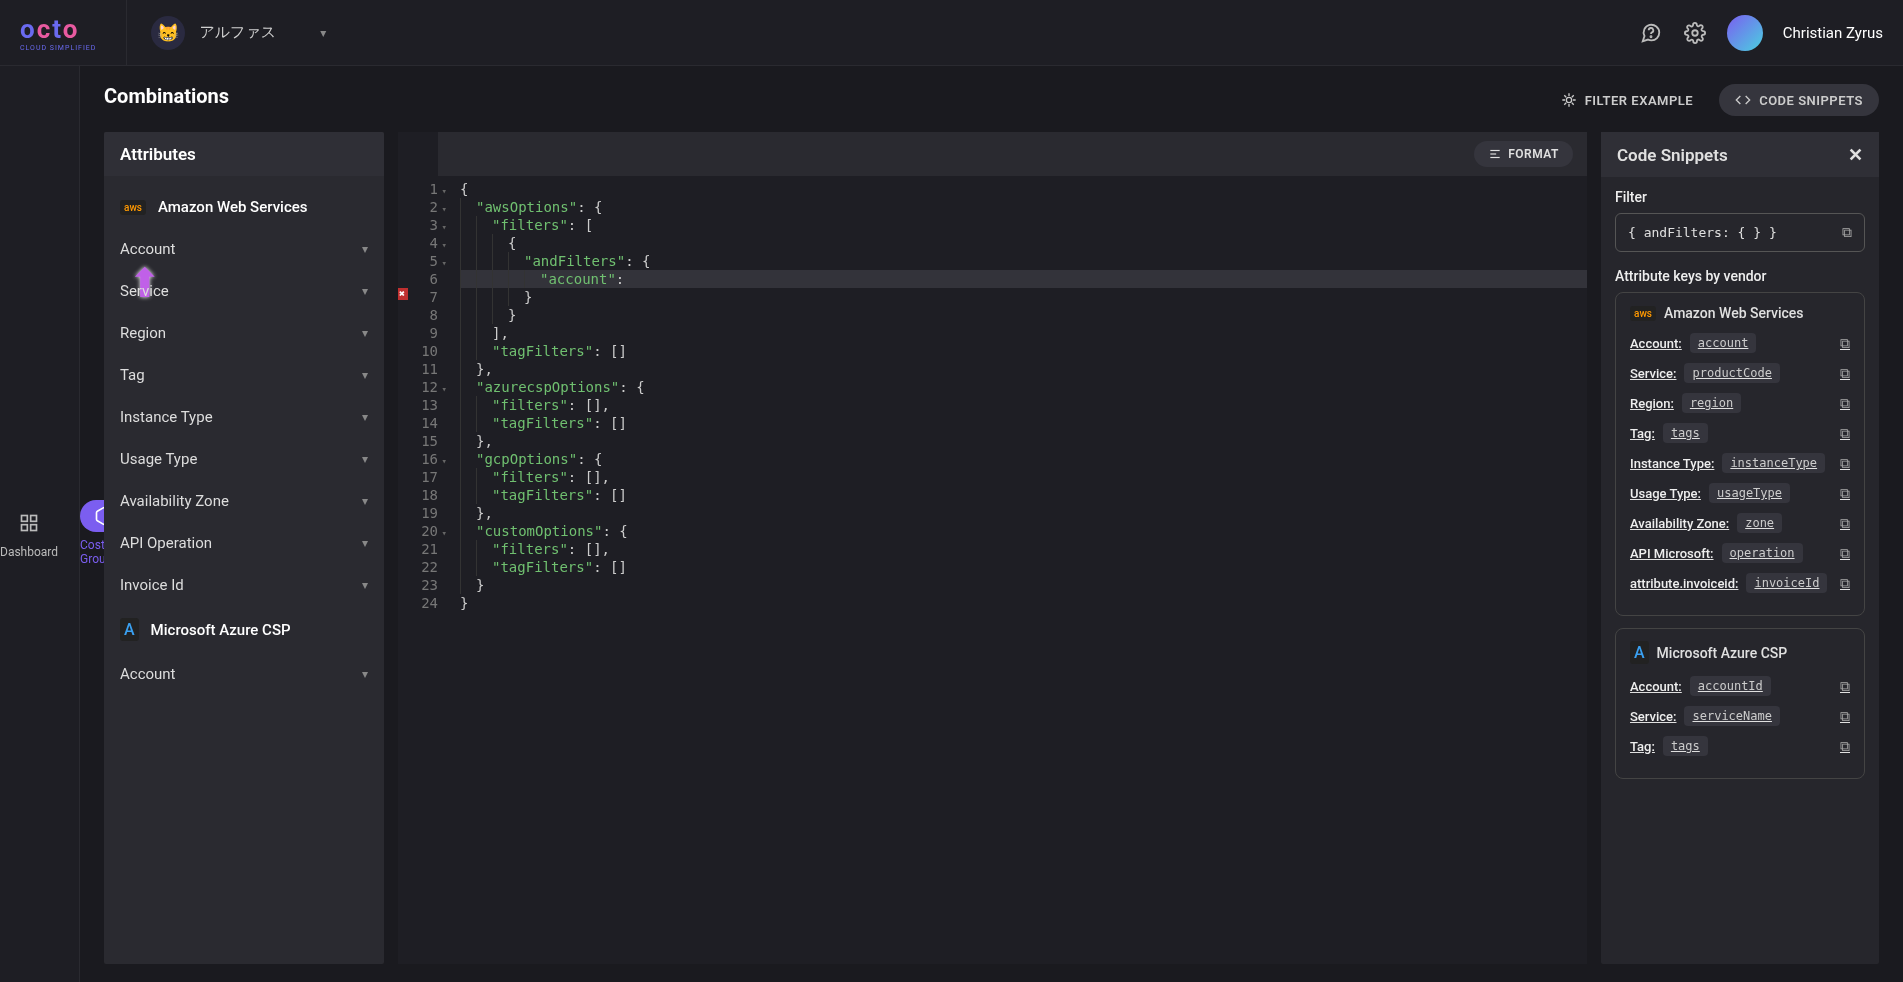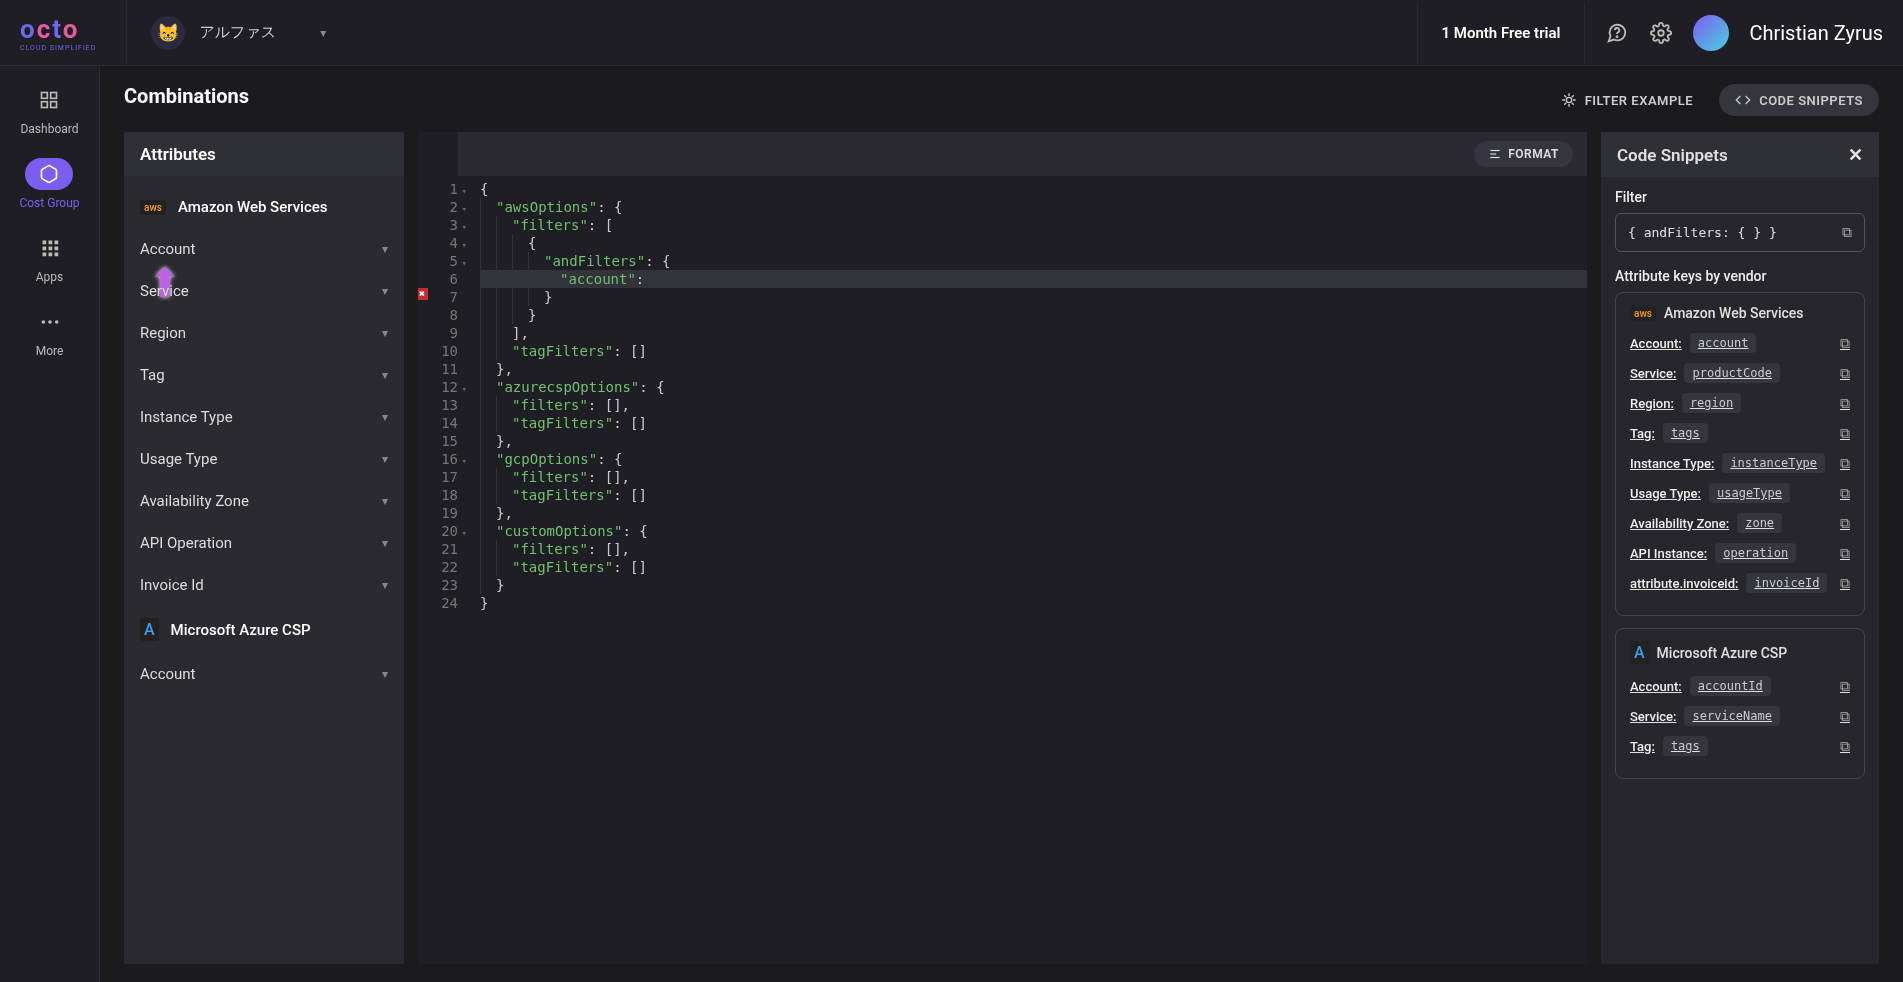--- a/index.html
+++ b/index.html
@@ -57,29 +57,29 @@
 .chev { color: #888; font-size: 12px; margin-left: 30px; }
 .top-right {
   margin-left: auto;
   display: flex;
   align-items: center;
   gap: 20px;
 }
 .trial { font-size: 15px; font-weight: 600; color: #fff; border-left: 1px solid #2a2a30; border-right: 1px solid #2a2a30; padding: 22px 24px;}
 .icon-btn { width: 24px; height: 24px; color: #bbb; cursor: pointer; display:flex; align-items:center; justify-content:center;}
 .user-avatar { width: 36px; height: 36px; border-radius: 50%; background: linear-gradient(135deg,#7b5ef0,#4ad0e0); }
-.user-name { font-size: 20px; color: #fff; }
+.user-name { font-size: 15px; color: #fff; }
 
 .layout { display: flex; height: calc(982px - 66px); }
 .nav-rail {
-  width: 100px;
+  width: 80px;
   background: #1e1e24;
   border-right: 1px solid #2a2a30;
   display: flex;
-  flex-direction: column;
+  flex-direction: row;
   align-items: center;
   padding-top: 18px;
   gap: 22px;
 }
 .nav-item {
   display: flex;
   flex-direction: column;
   align-items: center;
   gap: 6px;
   cursor: pointer;
@@ -309,21 +309,20 @@
       <span style="color:#6a6af0">o</span><span style="color:#e85aa0">c</span><span style="color:#6a6af0">t</span><span style="color:#e85aa0">o</span>
     </span>
     <span class="logo-sub">CLOUD SIMPLIFIED</span>
   </div>
   <div class="org-selector">
     <div class="org-avatar">😸</div>
     <span class="org-name">アルファス</span>
     <span class="chev">▾</span>
   </div>
   <div class="top-right">
-    <span class="trial">1 Month Free trial</span>
     <span class="icon-btn">
       <svg width="22" height="22" viewBox="0 0 24 24" fill="none" stroke="currentColor" stroke-width="2">
           <path d="M21 11.5a8.38 8.38 0 0 1-8.5 8.5 8.5 8.5 0 0 1-3.8-.9L3 21l1.9-5.7A8.5 8.5 0 1 1 21 11.5z"></path>
           <path d="M9.5 9a2.5 2.5 0 1 1 3.5 2.3c-.8.4-1 1-1 1.7"></path>
           <circle cx="12" cy="16" r=".6" fill="currentColor"></circle>
         </svg>
     </span>
     <span class="icon-btn">
       <svg width="22" height="22" viewBox="0 0 24 24" fill="none" stroke="currentColor" stroke-width="2">
           <circle cx="12" cy="12" r="3"></circle>
@@ -552,21 +551,21 @@
                   <span class="lab">Usage Type:</span>
                   <code>usageType</code>
                   <span class="copy-ic">⧉</span>
                 </div>
                 <div class="snip-attr">
                   <span class="lab">Availability Zone:</span>
                   <code>zone</code>
                   <span class="copy-ic">⧉</span>
                 </div>
                 <div class="snip-attr">
-                  <span class="lab">API Instance:</span>
+                  <span class="lab">API Microsoft:</span>
                   <code>operation</code>
                   <span class="copy-ic">⧉</span>
                 </div>
                 <div class="snip-attr">
                   <span class="lab">attribute.invoiceid:</span>
                   <code>invoiceId</code>
                   <span class="copy-ic">⧉</span>
                 </div>
               </div>
               <div class="snip-section">

